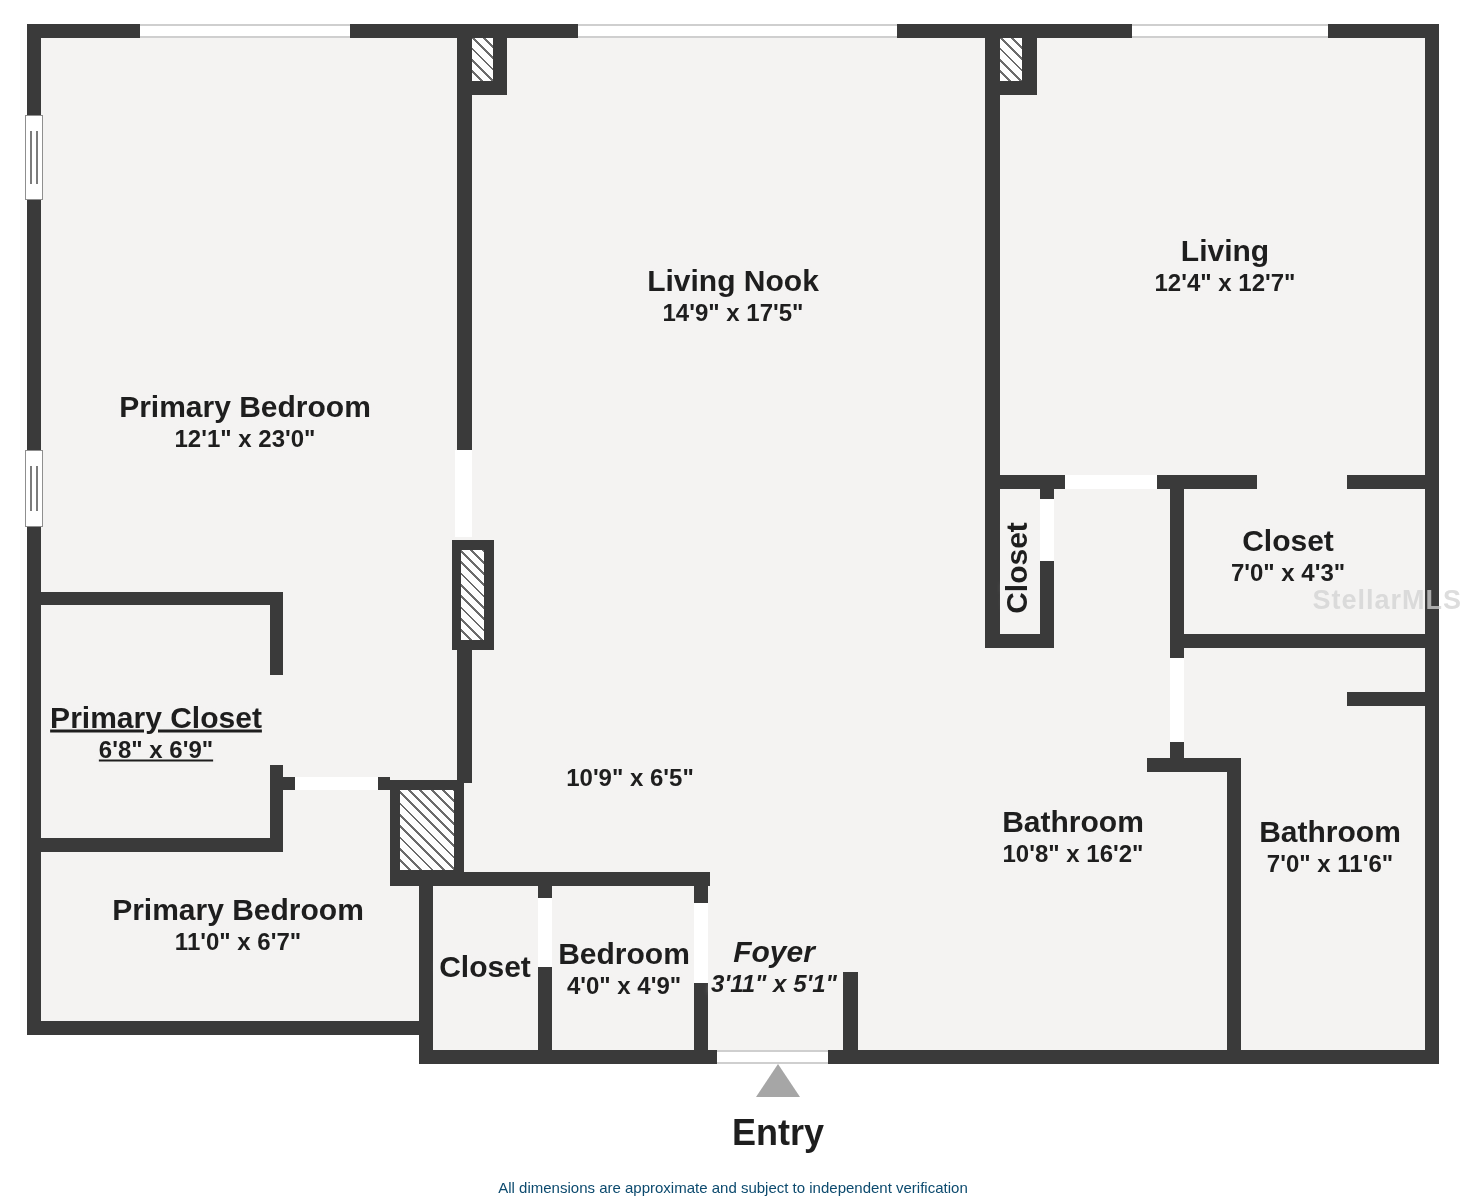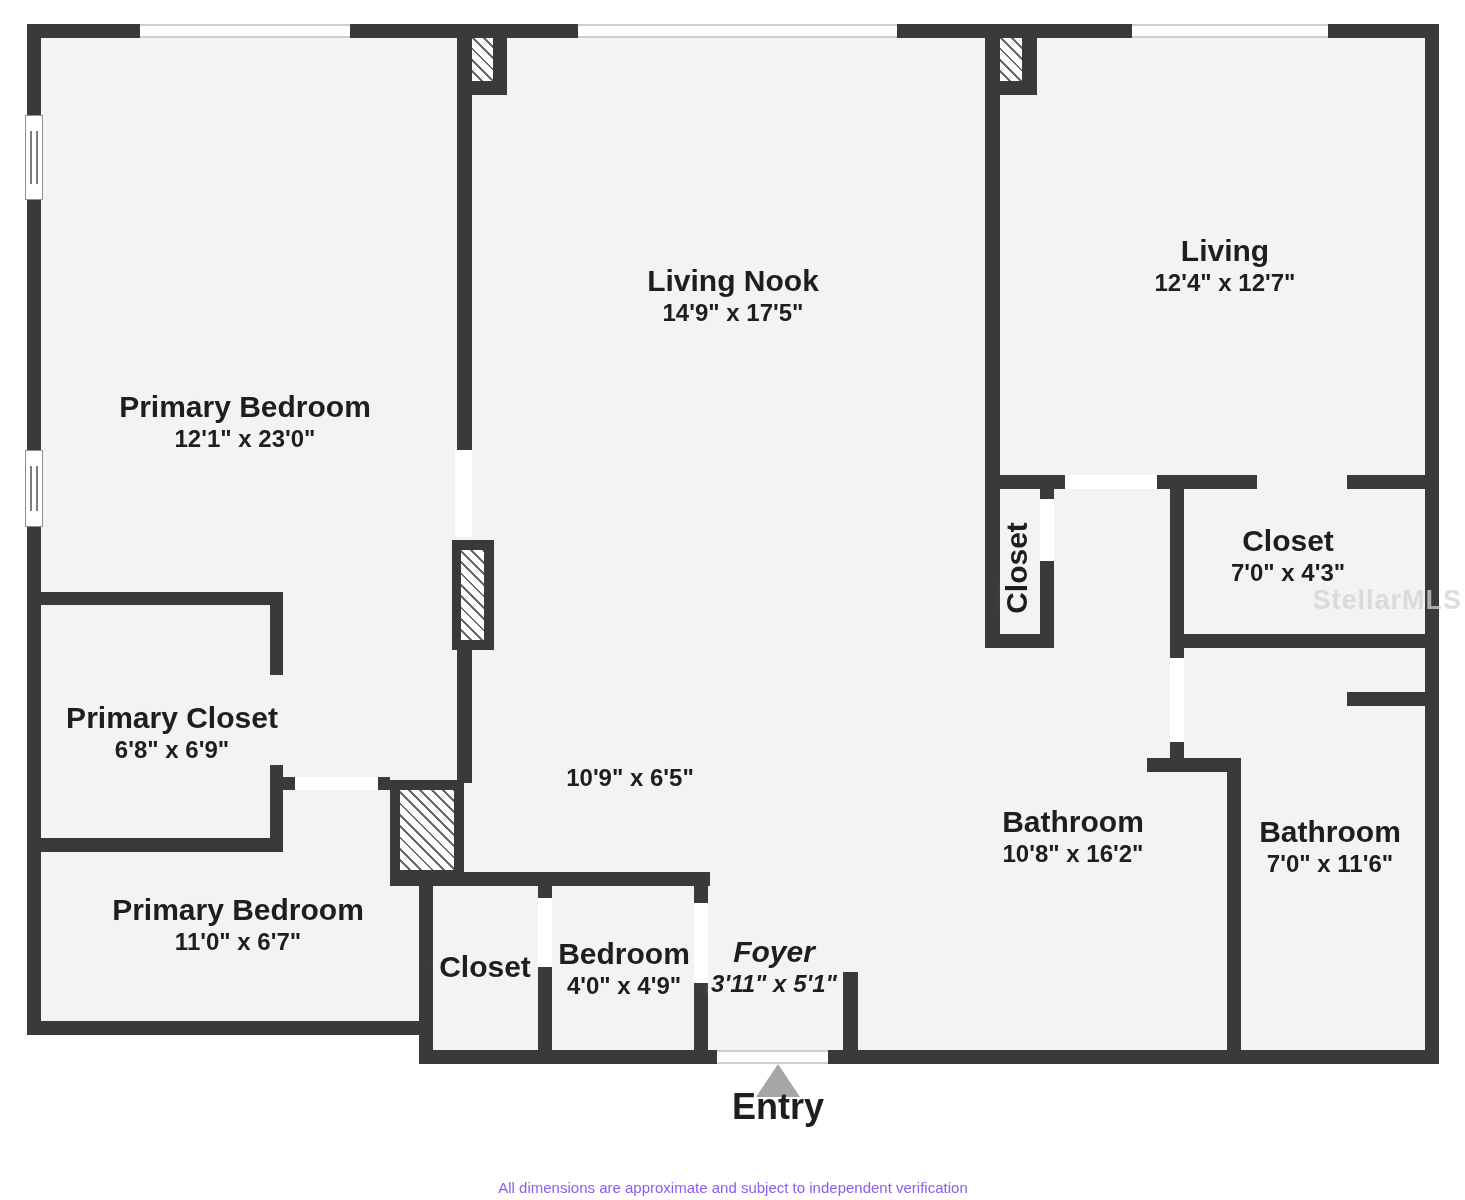--- a/index.html
+++ b/index.html
@@ -46,21 +46,21 @@
     position:absolute; transform:translate(-50%,-50%);
     font-size:36px; font-weight:bold; color:#1e1e1e; white-space:nowrap;
   }
   #watermark {
     position:absolute; transform:translate(-100%,-50%);
     font-size:27px; font-weight:bold; color:#d2d2d2; opacity:.75;
     letter-spacing:1px; white-space:nowrap;
   }
   #footer-note {
     position:absolute; transform:translateX(-50%);
-    font-size:15px; color:#8b5cf6; white-space:nowrap;
+    font-size:15px; color:#0c4a6e; white-space:nowrap;
   }
 </style>
 </head>
 <body>
 
 <div id="stage">
   <div id="plan">
       <div class="rect floor" style="left: 34px; top: 30px; width: 1398px; height: 1027px;"></div>
       <div class="rect mask" style="left: 27px; top: 1035px; width: 393px; height: 30px;"></div>
       <div class="rect wall" style="left: 27px; top: 24px; width: 113px; height: 14px;"></div>
@@ -137,21 +137,21 @@
         <div class="rname">Living</div>
         <div class="rdims">12'4" x 12'7"</div>
       </div>
       <div class="room-label rotated" style="left: 1017px; top: 568px;">
         <div class="rname">Closet</div>
       </div>
       <div class="room-label" style="left: 1288px; top: 555px;">
         <div class="rname">Closet</div>
         <div class="rdims">7'0" x 4'3"</div>
       </div>
-      <div class="room-label" style="left: 172px; top: 732px;">
+      <div class="room-label" style="left: 156px; top: 732px; text-decoration: underline;">
         <div class="rname">Primary Closet</div>
         <div class="rdims">6'8" x 6'9"</div>
       </div>
       <div class="room-label" style="left: 630px; top: 777px;">
         <div class="rdims">10'9" x 6'5"</div>
       </div>
       <div class="room-label" style="left: 1073px; top: 836px;">
         <div class="rname">Bathroom</div>
         <div class="rdims">10'8" x 16'2"</div>
       </div>
@@ -169,16 +169,16 @@
       <div class="room-label" style="left: 624px; top: 968px;">
         <div class="rname">Bedroom</div>
         <div class="rdims">4'0" x 4'9"</div>
       </div>
       <div class="room-label" style="left: 774px; top: 966px; font-style: italic;">
         <div class="rname">Foyer</div>
         <div class="rdims">3'11" x 5'1"</div>
       </div>
     </div>
   <div id="entry-triangle" style="left: 756px; top: 1064px;"></div>
-  <div id="entry-label" style="left: 778px; top: 1107px;">Entry</div>
+  <div id="entry-label" style="left: 778px; top: 1133px;">Entry</div>
   <div id="watermark" style="left: 1462px; top: 600px;">StellarMLS</div>
   <div id="footer-note" style="left: 733px; top: 1179px;">All dimensions are approximate and subject to independent verification</div>
 </div>
 
 </body></html>

